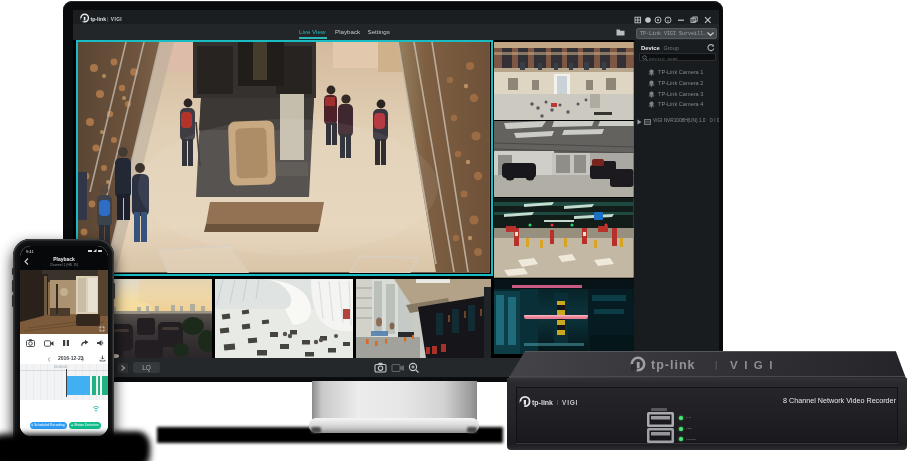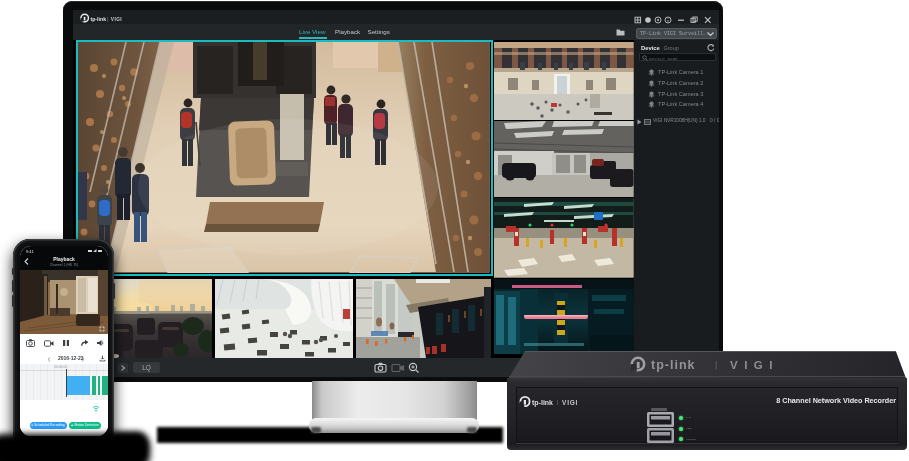--- a/index.html
+++ b/index.html
@@ -652,21 +652,21 @@
 <div class="abs" style="left:519px;top:395px;width:62px;height:13px;">
  <svg width="62" height="13" viewBox="0 0 62 13">
   <circle cx="6" cy="6.5" r="4.6" fill="none" stroke="#e8e8ea" stroke-width="1.8"></circle>
   <rect x="0.8" y="6.5" width="4.4" height="5.5" fill="#222127"></rect>
   <rect x="4.8" y="5" width="2.2" height="4.6" fill="#e8e8ea"></rect>
   <text x="13" y="9.5" font-size="7" font-weight="bold" fill="#dcdcde">tp-link</text>
   <text x="38" y="9" font-size="6" fill="#77777b">|</text>
   <text x="43" y="9.5" font-size="6.5" font-weight="bold" fill="#c8c8cc" letter-spacing="0.8">VIGI</text>
  </svg>
     </div>
-<div class="abs" style="left:700px;top:396px;width:196px;height:9px;font-size:7.2px;font-weight:bold;color:#e8e8ea;text-align:right;white-space:nowrap;">8 Channel Network Video Recorder</div>
+<div class="abs" style="left:700px;top:396px;width:196px;height:9px;font-size:7.2px;font-weight:normal;color:#e8e8ea;text-align:right;white-space:nowrap;">8 Channel Network Video Recorder</div>
 <div class="abs" style="left:644px;top:408px;width:34px;height:37px;">
  <svg width="34" height="37" viewBox="0 0 34 37">
   <rect x="7" y="0" width="16" height="3" rx="1" fill="#5a5a5e"></rect>
   <rect x="3" y="4" width="27" height="15" rx="1.5" fill="#a8aab0"></rect>
   <rect x="5.5" y="6.5" width="22" height="10" fill="#1a1a1e"></rect>
   <rect x="7" y="8" width="19" height="3.5" fill="#9a9ca2"></rect>
   <rect x="3" y="20" width="27" height="15" rx="1.5" fill="#a0a2a8"></rect>
   <rect x="5.5" y="22.5" width="22" height="10" fill="#18181c"></rect>
   <rect x="7" y="24" width="19" height="3.5" fill="#94969c"></rect>
  </svg>

